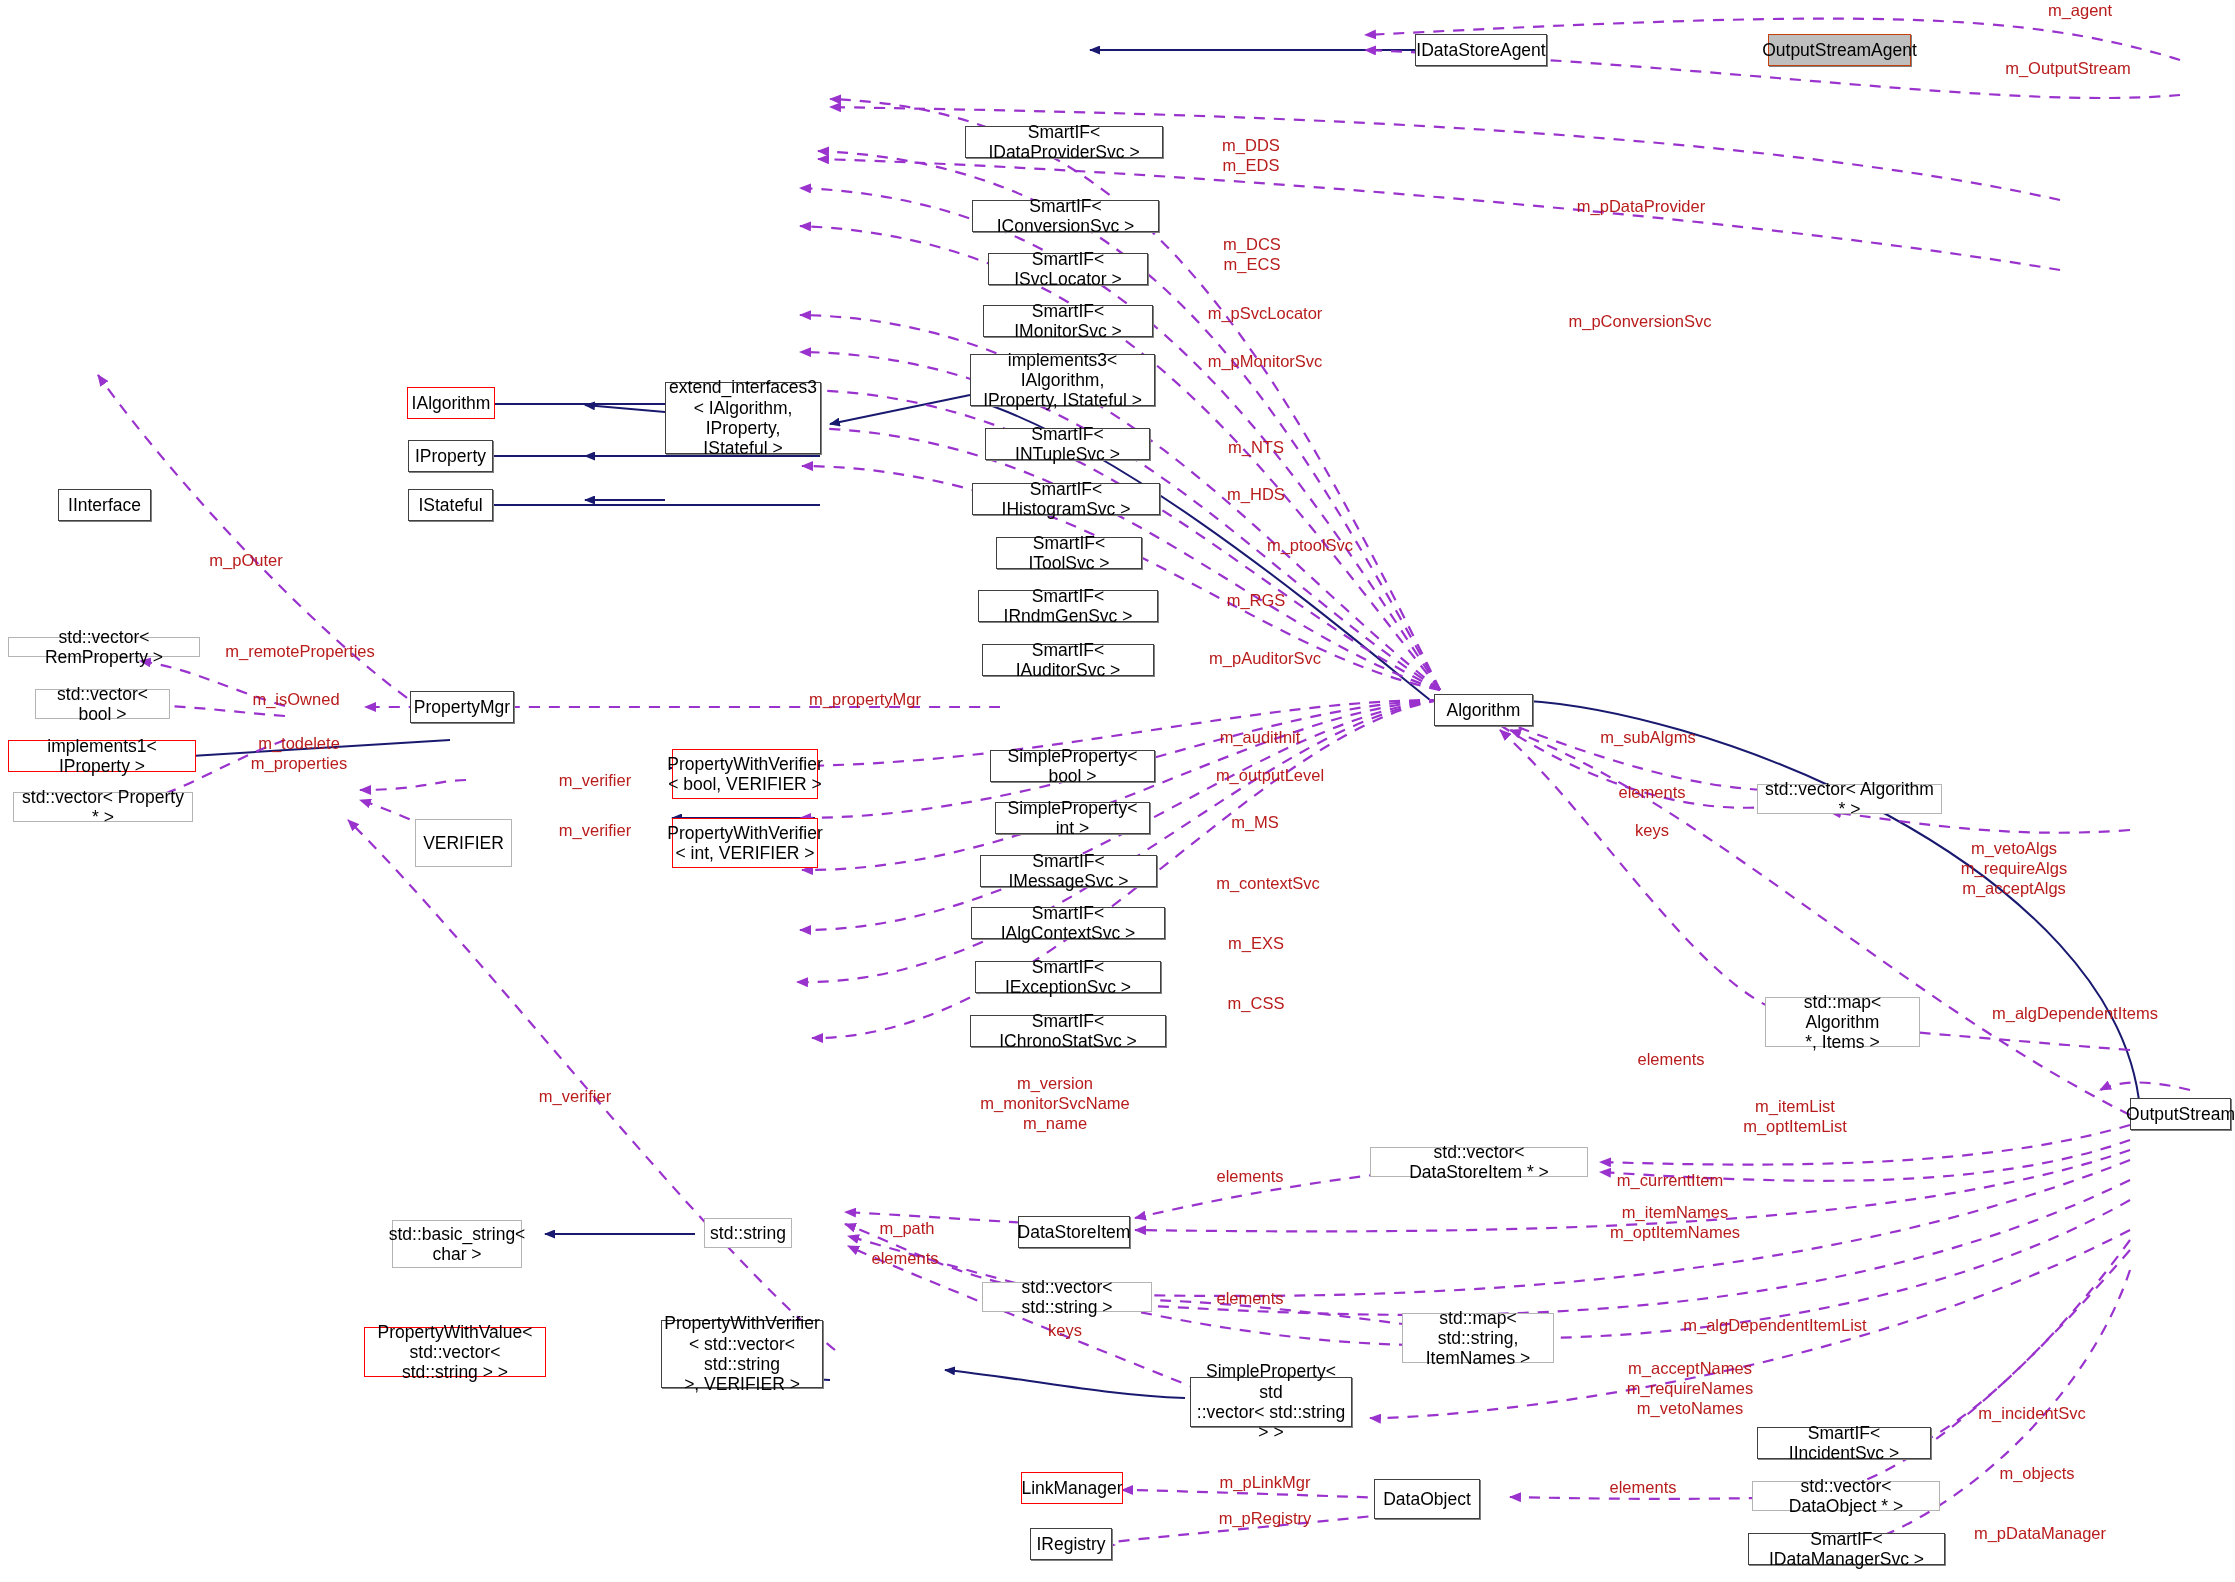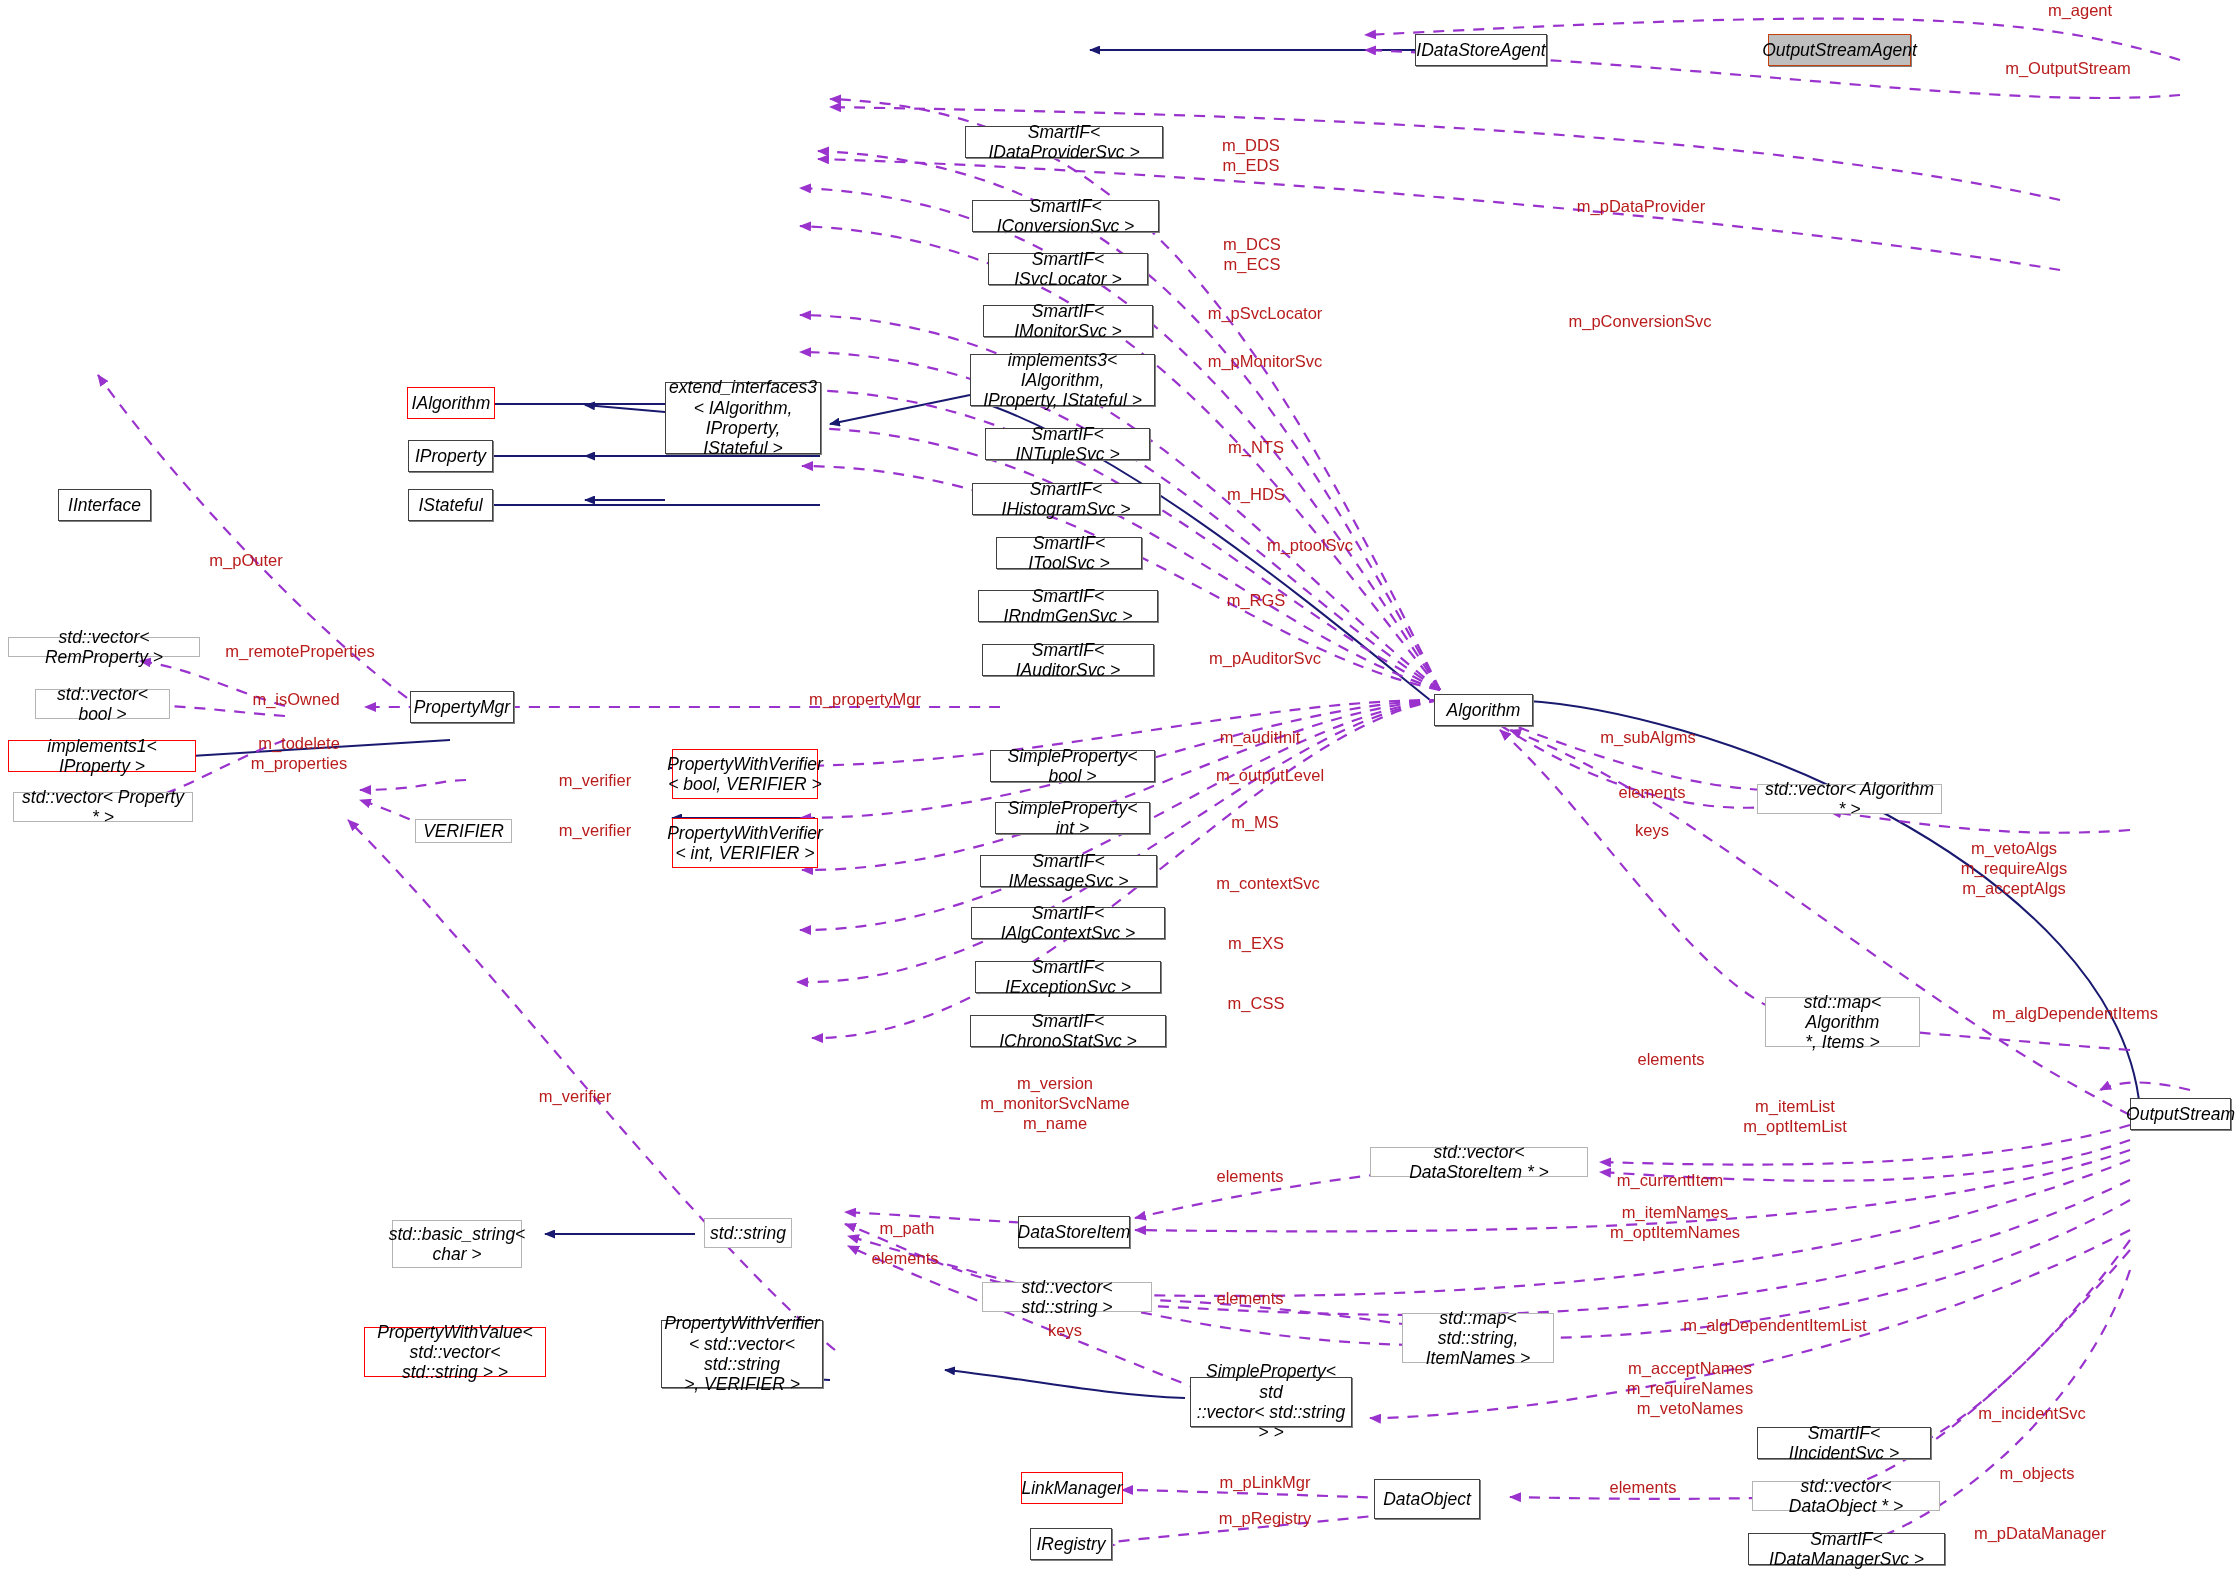--- a/index.html
+++ b/index.html
@@ -14,21 +14,20 @@
     display:flex;align-items:center;justify-content:center;
     text-align:center;
     background:#ffffff;
     border:1px solid #404040;
     color:#000;
     font-size:17.5px;
     line-height:1.16;
     white-space:pre-line;
     padding:2px 5px;
     z-index:5;
-    font-style:italic;
   }
   
   .n-solid{border:1px solid #404040;box-shadow:1px 1px 0 0 #808080;}
   .n-grey{border:1px solid #b4b4b4;color:#000;background:#fff;}
   .n-red{border:1px solid #ff0000;}
   .n-filled{background:#bfbfbf;border:1px solid #c2410c;box-shadow:1px 1px 0 0 #808080;}
 
   .elabel{
     position:absolute;
     font-size:16.5px;
@@ -178,21 +177,21 @@
   <div class="node n-solid" style="left:58px;top:489px;width:93px;height:32px;">IInterface</div>
   <div class="node n-solid" style="left:665px;top:382px;width:156px;height:72px;">extend_interfaces3
 &lt; IAlgorithm, IProperty,
 IStateful &gt;</div>
 
   <div class="node n-grey" style="left:8px;top:637px;width:192px;height:20px;">std::vector&lt; RemProperty &gt;</div>
   <div class="node n-grey" style="left:35px;top:689px;width:135px;height:30px;">std::vector&lt; bool &gt;</div>
   <div class="node n-red" style="left:8px;top:740px;width:188px;height:32px;">implements1&lt; IProperty &gt;</div>
   <div class="node n-grey" style="left:13px;top:792px;width:180px;height:30px;">std::vector&lt; Property * &gt;</div>
   <div class="node n-solid" style="left:410px;top:691px;width:104px;height:32px;">PropertyMgr</div>
-  <div class="node n-grey" style="left:415px;top:819px;width:97px;height:24px;">VERIFIER</div>
+  <div class="node n-grey" style="left:415px;top:819px;width:97px;height:48px;">VERIFIER</div>
 
   <div class="node n-red" style="left:672px;top:749px;width:146px;height:50px;">PropertyWithVerifier
 &lt; bool, VERIFIER &gt;</div>
   <div class="node n-red" style="left:672px;top:818px;width:146px;height:50px;">PropertyWithVerifier
 &lt; int, VERIFIER &gt;</div>
 
   <div class="node n-solid" style="left:990px;top:750px;width:165px;height:32px;">SimpleProperty&lt; bool &gt;</div>
   <div class="node n-solid" style="left:995px;top:802px;width:155px;height:32px;">SimpleProperty&lt; int &gt;</div>
   <div class="node n-solid" style="left:980px;top:855px;width:177px;height:32px;">SmartIF&lt; IMessageSvc &gt;</div>
   <div class="node n-solid" style="left:971px;top:907px;width:194px;height:32px;">SmartIF&lt; IAlgContextSvc &gt;</div>

